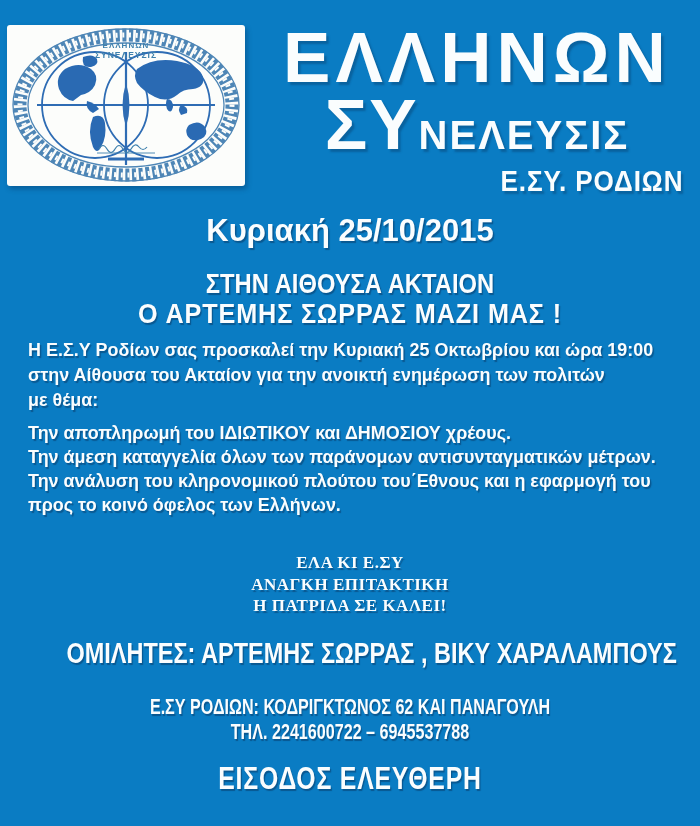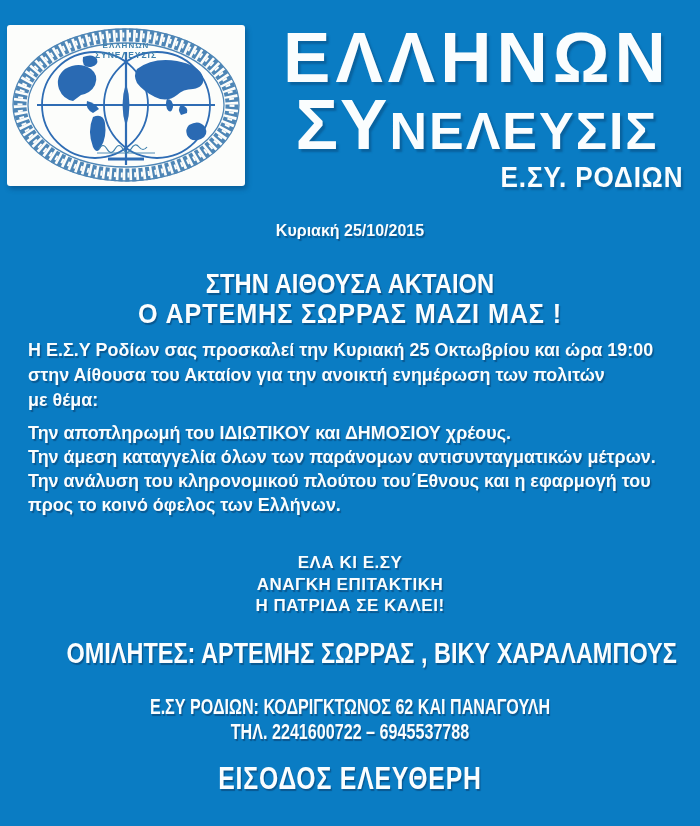--- a/index.html
+++ b/index.html
@@ -17,40 +17,40 @@
     background:#fcfdfb; border-radius:3px;
     box-shadow:2px 3px 5px rgba(0,40,80,.35);
   }
   .logo-box svg { display:block; width:238px; height:161px; }
 
   
   .title-block { position:absolute; left:258px; top:2px; width:438px; text-align:center;
     text-shadow:2.5px 2.5px 2px rgba(8,60,105,.4); }
   .title-l1 { font-size:71px; line-height:72px; letter-spacing:5px; white-space:nowrap; }
   .title-l2 { font-size:71px; line-height:62px; letter-spacing:2px; white-space:nowrap; }
-  .title-l2 .rest { font-size:52px; }
+  .title-l2 .rest { font-size:40px; }
   .title-l3 { font-size:29px; line-height:30px; letter-spacing:1px; text-align:right;
     padding-right:14px; transform:scaleX(.9); transform-origin:right center; white-space:nowrap; }
 
   
   .center-line { position:absolute; left:0; width:700px; text-align:center; white-space:nowrap; }
-  .d1 { top:197px; font-size:16px; line-height:27px; }
+  .d1 { top:197px; font-size:31px; line-height:27px; }
   .d2 { top:224px; font-size:24px; line-height:26px; }
   .d3 { top:250px; font-size:27px; line-height:28px; transform:scaleX(.88); transform-origin:center; }
   .d4 { top:278px; font-size:28px; line-height:31px; letter-spacing:1px; transform:scaleX(.9); transform-origin:center; }
 
   
   .para { position:absolute; left:28px; width:660px; text-align:left;
     transform:scaleX(.97); transform-origin:left center; }
   .intro { top:317px; font-size:18.5px; line-height:25px; }
   .topics { top:401px; font-size:18.5px; line-height:24px; }
 
   
   .call { position:absolute; left:0; top:532px; width:700px; text-align:center;
-    font-size:17px; line-height:21.5px; letter-spacing:.5px; }
+    font-size:17px; line-height:21.5px; letter-spacing:.5px;font-family:Liberation Serif, serif; }
 
   
   .speakers { position:absolute; left:0; top:616px; width:700px; text-align:center;
     font-size:29px; line-height:34px; white-space:nowrap;
     transform:scaleX(.81); transform-origin:center; }
 
   
   .contact { position:absolute; left:0; top:675px; width:700px; text-align:center;
     font-size:21.5px; line-height:24.5px; white-space:nowrap;
     transform:scaleX(.75); transform-origin:center; }

